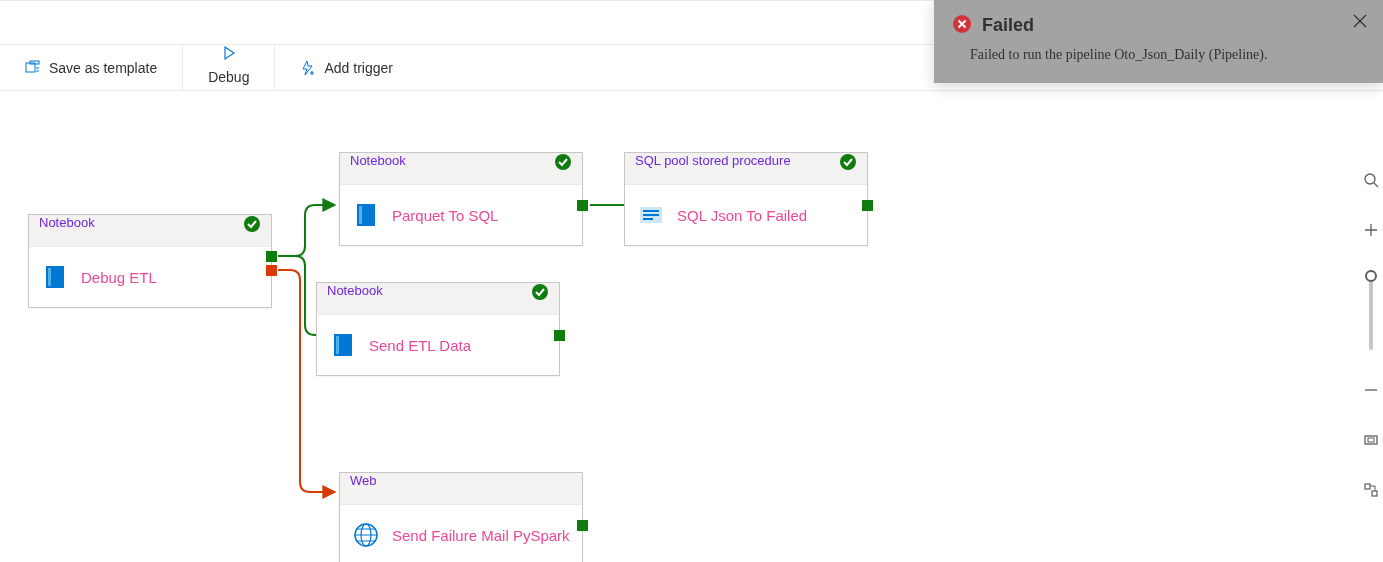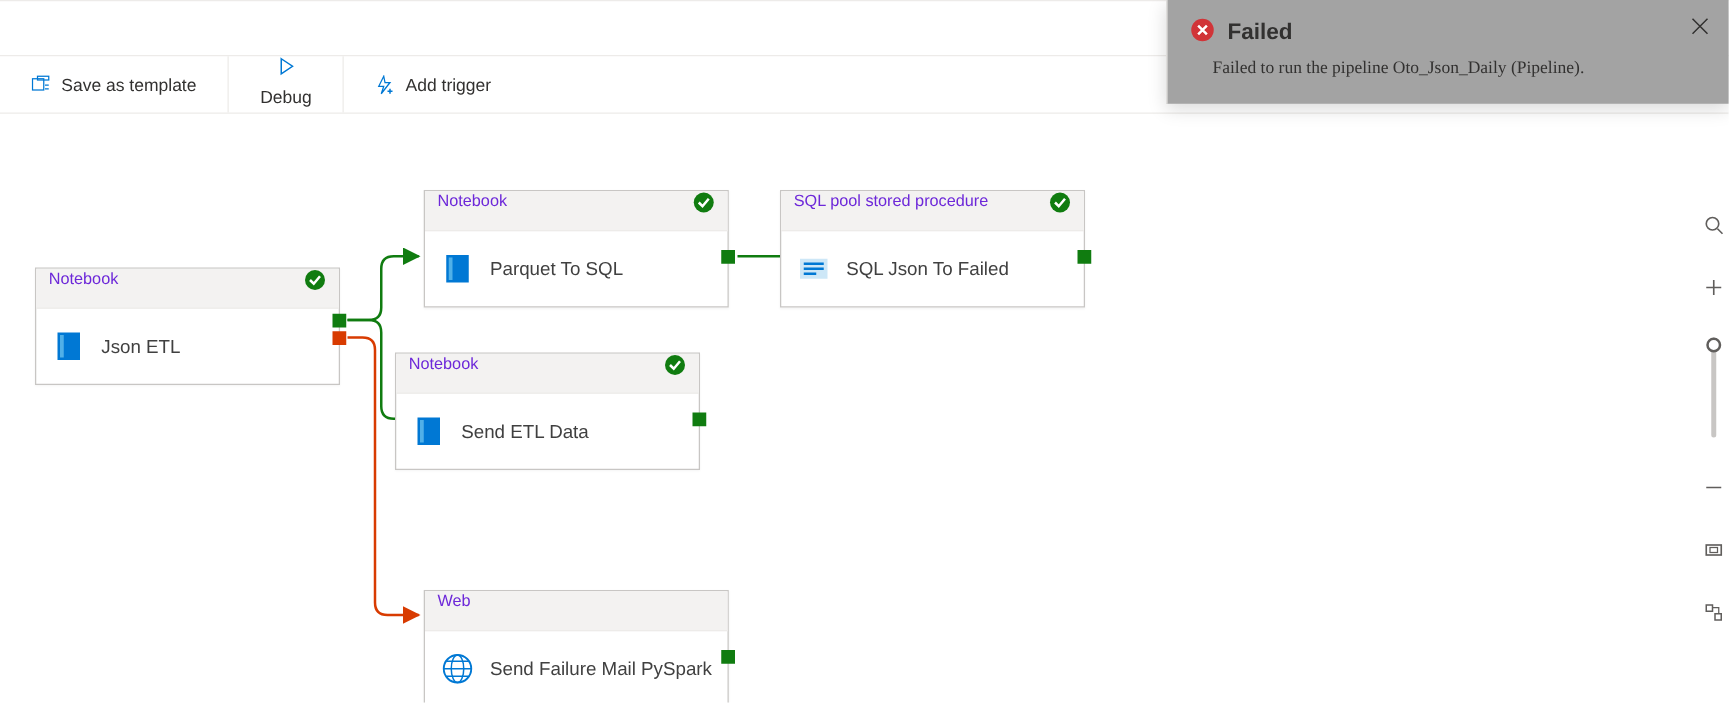--- a/index.html
+++ b/index.html
@@ -11,21 +11,21 @@
     .toolbar-btn { display: flex; align-items: center; gap: 8px; padding: 0 25px; height: 100%; cursor: pointer; background: transparent; border: none; font-size: 14px; color: #323130; }
     .toolbar-btn.active { border-left: 1px solid #edebe9; border-right: 1px solid #edebe9; flex-direction: column; }
     .toolbar-icon { display: inline-flex; width: 16px; height: 16px; }
 
     .canvas { position: absolute; top: 92px; left: 0; right: 0; bottom: 0; }
 
     .activity { position: absolute; width: 244px; border: 1px solid #c8c6c4; background: #fff; box-shadow: 0 1px 2px rgba(0,0,0,0.05); }
     .activity-header { height: 32px; background: #f3f2f1; border-bottom: 1px solid #edebe9; display: flex; padding: 0 10px; justify-content: space-between; font-size: 13px; color: #6d28d9; }
     .activity-body { display: flex; align-items: center; gap: 12px; padding: 14px 12px; min-height: 60px; }
     .activity-icon { width: 28px; height: 28px; flex-shrink: 0; display: flex; align-items: center; justify-content: center; }
-    .activity-title { font-size: 15px; color: #404040; }
+    .activity-title { font-size: 15px; color: #ec4899; }
 
     .status-ok { width: 18px; height: 18px; }
 
     .port { position: absolute; width: 11px; height: 11px; background: #107c10; }
     .port.out { right: -6px; }
     .port.out-fail { right: -6px; background: #d83b01; }
 
     .connector-svg { position: absolute; top: 0; left: 0; width: 100%; height: 100%; pointer-events: none; }
 
     .notification { position: absolute; top: 0; right: 0; width: 450px; background: #a3a3a3; box-shadow: 0 4px 14px rgba(0,0,0,0.15); border-left: 1px solid #edebe9; padding: 14px 18px 20px 18px; z-index: 100; }
@@ -105,21 +105,21 @@
           </svg>
       </span>
     </div>
     <div class="activity-body">
       <span class="activity-icon">
         <svg viewBox="0 0 28 28">
             <rect x="5" y="3" width="18" height="22" fill="#0078d4"></rect>
             <rect x="7" y="5" width="3" height="18" fill="#50b0e8"></rect>
           </svg>
       </span>
-      <span class="activity-title">Json ETL</span>
+      <span class="activity-title">Debug ETL</span>
     </div>
     <div class="port out" style="top:36px;"></div>
     <div class="port out-fail" style="top:50px;"></div>
   </div>
 
   <div class="activity" style="left:339px; top:60px;">
     <div class="activity-header">
       <span>Notebook</span>
       <span class="status-ok">
         <svg viewBox="0 0 18 18">

